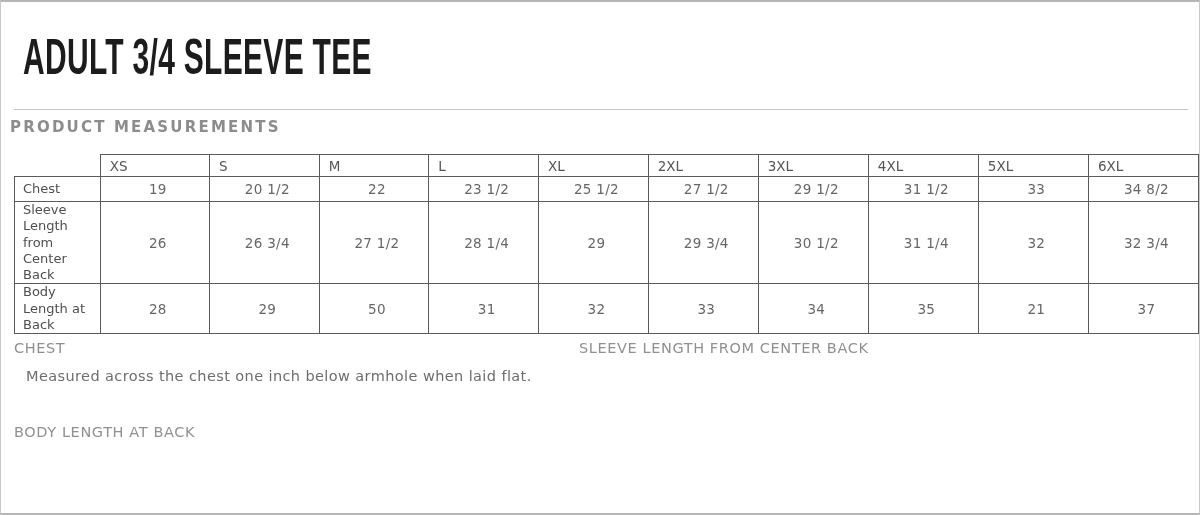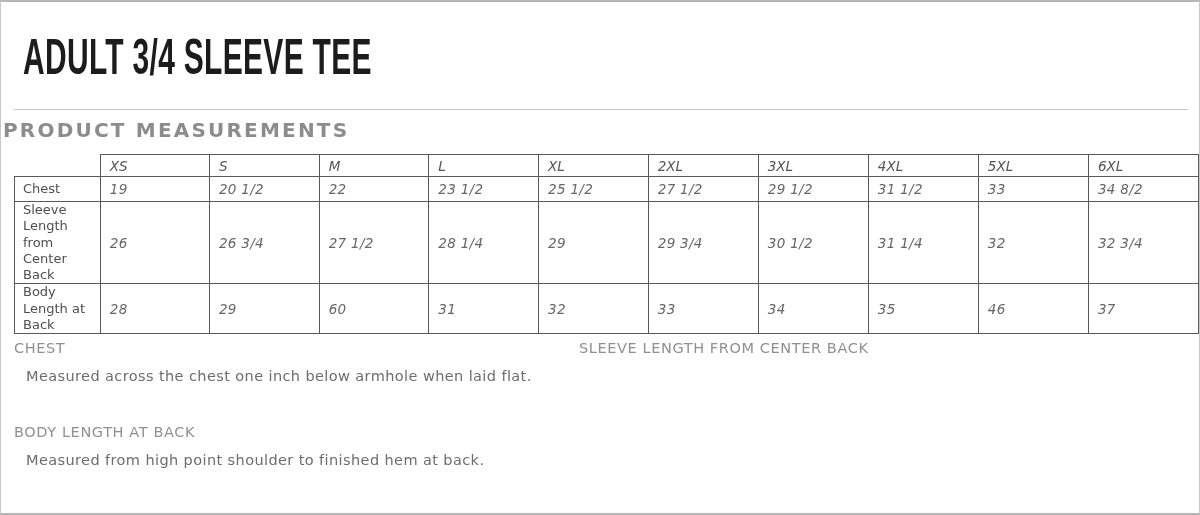--- a/index.html
+++ b/index.html
@@ -20,44 +20,44 @@
     font-weight:700;font-size:50px;line-height:1;
     color:#1c1c1c;white-space:nowrap;
     transform:scaleX(0.60);transform-origin:0 50%;
     letter-spacing:0.5px;
   }
   .rule{
     position:absolute;left:13px;top:107px;width:1174px;height:0;
     border-top:1px solid #c6c6c6;
   }
   .section-heading{
-    position:absolute;left:2px;top:116px;
-    font-size:20px;font-weight:700;color:#8c8c8c;
+    position:absolute;left:9px;top:116px;
+    font-size:15px;font-weight:700;color:#8c8c8c;
     letter-spacing:2.2px;
   }
   table.meas{
     position:absolute;left:13px;top:152px;
     border-collapse:collapse;table-layout:fixed;
     font-size:13.5px;color:#666666;
   }
   table.meas td{
     border:1px solid #5a5a5c;
     padding:0 3px 0 9px;
     vertical-align:middle;
     overflow:hidden;
   }
   table.meas td.corner{border:none;background:transparent;}
-  table.meas td.size-col{width:107px;font-style:italic;}
+  table.meas td.size-col{width:107px;}
   table.meas td.label-col{width:79px;color:#4f4f4f;font-size:13px;line-height:1.25;padding-left:8px;padding-right:2px;}
   table.meas tr.hdr{height:22px;}
   table.meas tr.hdr td{color:#555555;}
   table.meas tr.r0{height:25px;}
   table.meas tr.r1{height:58px;}
   table.meas tr.r2{height:36px;}
-  table.meas td.val{letter-spacing:0.3px;}
+  table.meas td.val{letter-spacing:0.3px;text-align:center;}
   .def{position:absolute;}
   .def .def-heading{
     font-size:14.5px;color:#909090;letter-spacing:0.6px;
     margin:0 0 10px 0;font-weight:400;
   }
   .def .def-text{
     font-size:14.5px;color:#6d6d6d;letter-spacing:0.4px;margin:12px;
   }
   .def-chest{left:13px;top:338px;width:545px;}
   .def-sleeve{left:578px;top:338px;width:600px;}
@@ -112,39 +112,38 @@
           <td class="size-col val">29 3/4</td>
           <td class="size-col val">30 1/2</td>
           <td class="size-col val">31 1/4</td>
           <td class="size-col val">32</td>
           <td class="size-col val">32 3/4</td>
         </tr>
         <tr class="r2">
           <td class="label-col">Body Length at Back</td>
           <td class="size-col val">28</td>
           <td class="size-col val">29</td>
-          <td class="size-col val">60</td>
+          <td class="size-col val">50</td>
           <td class="size-col val">31</td>
           <td class="size-col val">32</td>
           <td class="size-col val">33</td>
           <td class="size-col val">34</td>
           <td class="size-col val">35</td>
-          <td class="size-col val">46</td>
+          <td class="size-col val">21</td>
           <td class="size-col val">37</td>
         </tr>
       </tbody>
   </table>
 
   <div class="def def-chest">
     <p class="def-heading">CHEST</p>
     <p class="def-text">Measured across the chest one inch below armhole when laid flat.</p>
   </div>
 
   <div class="def def-sleeve">
     <p class="def-heading">SLEEVE LENGTH FROM CENTER BACK</p>
   </div>
 
   <div class="def def-body">
     <p class="def-heading">BODY LENGTH AT BACK</p>
-    <p class="def-text">Measured from high point shoulder to finished hem at back.</p>
   </div>
 
 </div>
 
 </body></html>

